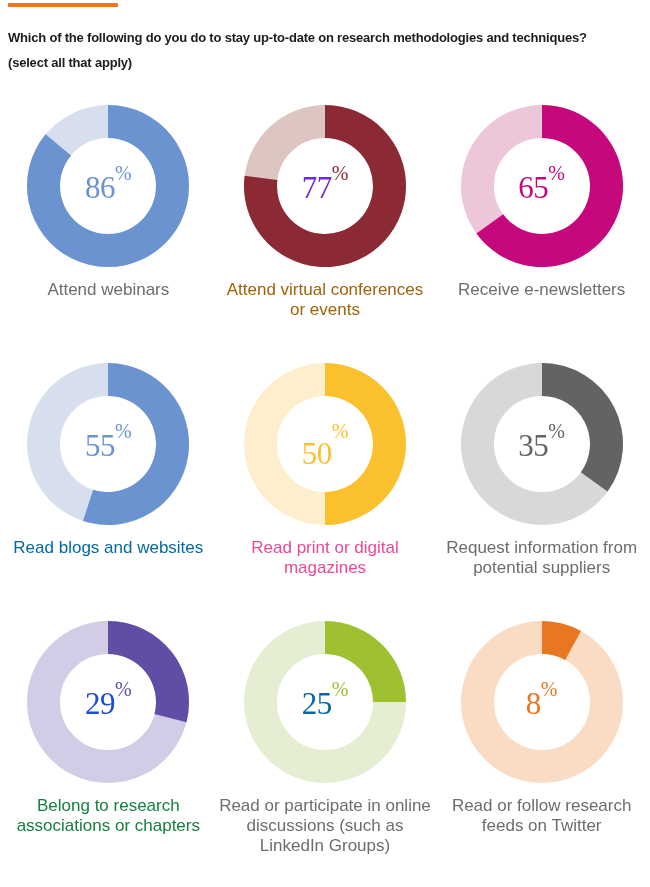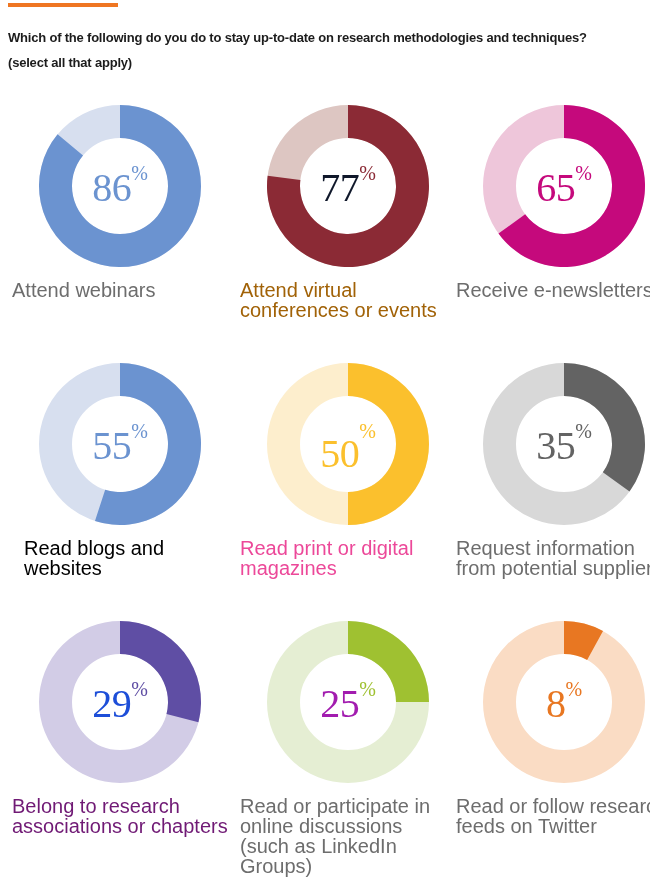--- a/index.html
+++ b/index.html
@@ -79,41 +79,41 @@
     width: 164px;
     height: 164px;
     display: flex;
     align-items: center;
     justify-content: center;
     pointer-events: none;
   }
 
   .pct-value {
     font-family: "Liberation Serif", serif;
-    font-size: 40px;
+    font-size: 31px;
     line-height: 40px;
     letter-spacing: -0.5px;
     position: relative;
     top: 2px;
   }
 
   .pct-sign {
     font-family: "Liberation Serif", serif;
     font-size: 20px;
     line-height: 20px;
     position: relative;
     top: -13px;
     left: 0px;
   }
 
   .donut-label {
     margin-top: 12px;
     width: 216px;
-    text-align: left;
-    font-size: 20px;
+    text-align: center;
+    font-size: 17px;
     line-height: 20px;
     color: #6d6d6d;
     font-family: "Liberation Sans", sans-serif;
   }
 </style>
 </head>
 <body>
 
 <div class="accent-rule"></div>
 
@@ -133,21 +133,21 @@
       </div>
       <div class="donut-label" style="color: rgb(109, 109, 109);">Attend webinars</div>
     </div>
     <div class="donut-cell">
       <div class="donut-wrap">
         <svg class="donut-svg" viewBox="0 0 164 164">
           <circle cx="82" cy="82" r="64.5" fill="none" stroke="#ddc6c2" stroke-width="33"></circle>
           <path d="M 82 1 A 81 81 0 1 1 1.6387091935272906 71.84800808129135 L 34.378494336905064 75.9840047889134 A 48 48 0 1 0 82 34 Z" fill="#8b2a35" fill-rule="evenodd"></path>
         </svg>
         <div class="donut-hole-label">
-          <span class="pct-value" style="color: #0f172a;">77</span>
+          <span class="pct-value" style="color: #6d28d9;">77</span>
           <span class="pct-sign" style="color: rgb(139, 42, 53);">%</span>
         </div>
       </div>
       <div class="donut-label" style="color: #a16207;">Attend virtual conferences or events</div>
     </div>
     <div class="donut-cell">
       <div class="donut-wrap">
         <svg class="donut-svg" viewBox="0 0 164 164">
           <circle cx="82" cy="82" r="64.5" fill="none" stroke="#eec6da" stroke-width="33"></circle>
           <path d="M 82 1 A 81 81 0 1 1 16.46962345562926 129.61060543569033 L 43.16718427000253 110.21369211003872 A 48 48 0 1 0 82 34 Z" fill="#c5097c" fill-rule="evenodd"></path>
@@ -163,21 +163,21 @@
       <div class="donut-wrap">
         <svg class="donut-svg" viewBox="0 0 164 164">
           <circle cx="82" cy="82" r="64.5" fill="none" stroke="#d7dfef" stroke-width="33"></circle>
           <path d="M 82 1 A 81 81 0 1 1 56.96962345562923 159.03557781990742 L 67.16718427000251 127.65071278216737 A 48 48 0 1 0 82 34 Z" fill="#6b93d0" fill-rule="evenodd"></path>
         </svg>
         <div class="donut-hole-label">
           <span class="pct-value" style="color: rgb(107, 147, 208);">55</span>
           <span class="pct-sign" style="color: rgb(107, 147, 208);">%</span>
         </div>
       </div>
-      <div class="donut-label" style="color: #000000; margin-left: 24px;">Read blogs and websites</div>
+      <div class="donut-label" style="color: #0369a1;">Read blogs and websites</div>
     </div>
     <div class="donut-cell">
       <div class="donut-wrap">
         <svg class="donut-svg" viewBox="0 0 164 164">
           <circle cx="82" cy="82" r="64.5" fill="none" stroke="#fdeecd" stroke-width="33"></circle>
           <path d="M 82 1 A 81 81 0 0 1 82.00000000000001 163 L 82 130 A 48 48 0 0 0 82 34 Z" fill="#fbc02d" fill-rule="evenodd"></path>
         </svg>
         <div class="donut-hole-label">
           <span class="pct-value" style="color: rgb(251, 192, 45); margin-top: 16px;">50</span>
           <span class="pct-sign" style="color: rgb(251, 192, 45);">%</span>
@@ -202,30 +202,30 @@
       <div class="donut-wrap">
         <svg class="donut-svg" viewBox="0 0 164 164">
           <circle cx="82" cy="82" r="64.5" fill="none" stroke="#d2cce6" stroke-width="33"></circle>
           <path d="M 82 1 A 81 81 0 0 1 160.45523605141912 102.14388086035322 L 128.4919917341743 93.93711458391303 A 48 48 0 0 0 82 34 Z" fill="#5f4ea4" fill-rule="evenodd"></path>
         </svg>
         <div class="donut-hole-label">
           <span class="pct-value" style="color: #1d4ed8;">29</span>
           <span class="pct-sign" style="color: rgb(95, 78, 164);">%</span>
         </div>
       </div>
-      <div class="donut-label" style="color: #701a75;">Belong to research associations or chapters</div>
+      <div class="donut-label" style="color: #15803d;">Belong to research associations or chapters</div>
     </div>
     <div class="donut-cell">
       <div class="donut-wrap">
         <svg class="donut-svg" viewBox="0 0 164 164">
           <circle cx="82" cy="82" r="64.5" fill="none" stroke="#e5eed3" stroke-width="33"></circle>
           <path d="M 82 1 A 81 81 0 0 1 163 82 L 130 82 A 48 48 0 0 0 82 34 Z" fill="#9fc131" fill-rule="evenodd"></path>
         </svg>
         <div class="donut-hole-label">
-          <span class="pct-value" style="color: #a21caf;">25</span>
+          <span class="pct-value" style="color: #0369a1;">25</span>
           <span class="pct-sign" style="color: rgb(159, 193, 49);">%</span>
         </div>
       </div>
       <div class="donut-label" style="color: rgb(109, 109, 109);">Read or participate in online discussions (such as LinkedIn Groups)</div>
     </div>
     <div class="donut-cell">
       <div class="donut-wrap">
         <svg class="donut-svg" viewBox="0 0 164 164">
           <circle cx="82" cy="82" r="64.5" fill="none" stroke="#fadcc4" stroke-width="33"></circle>
           <path d="M 82 1 A 81 81 0 0 1 121.02204760223894 11.019158916447054 L 105.12417635688234 39.937279357894546 A 48 48 0 0 0 82 34 Z" fill="#e87722" fill-rule="evenodd"></path>

